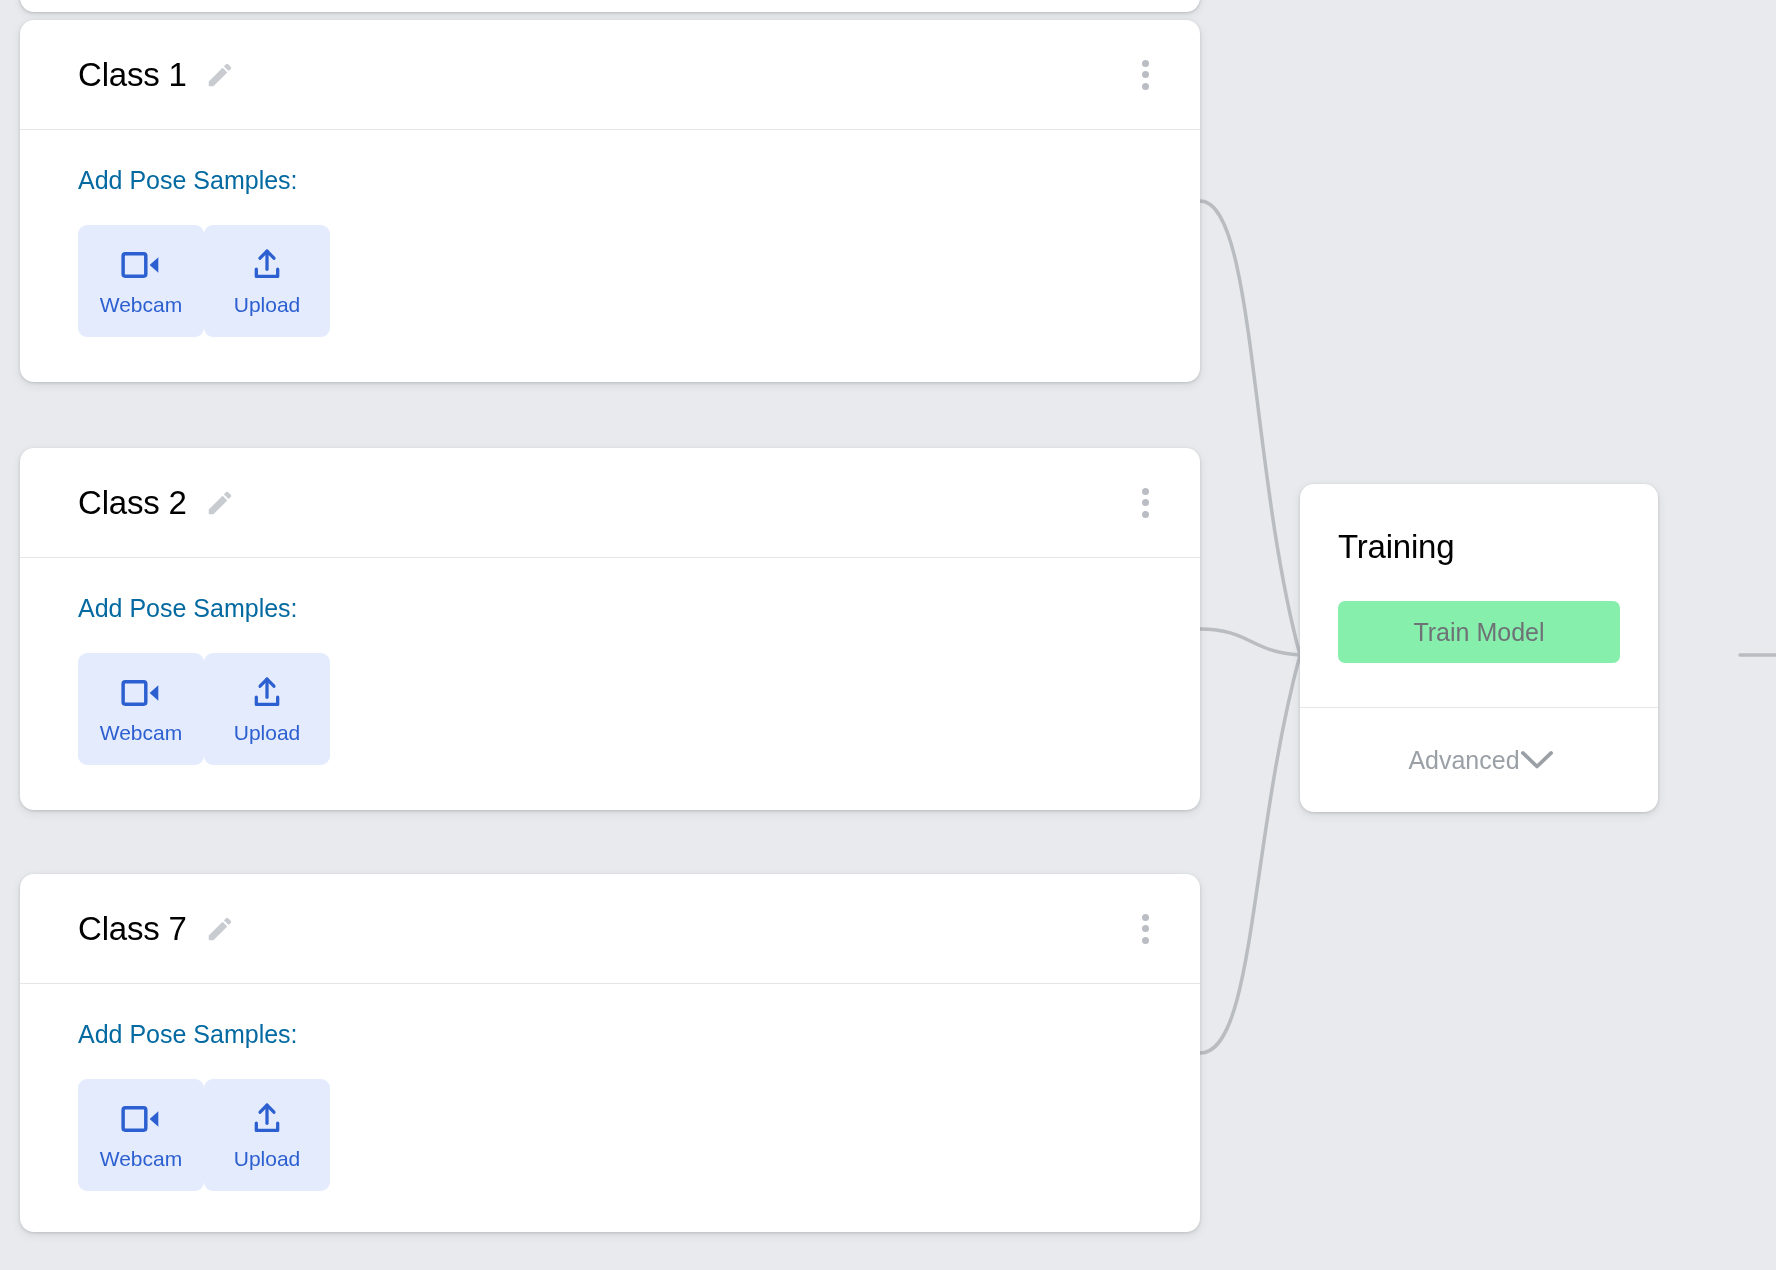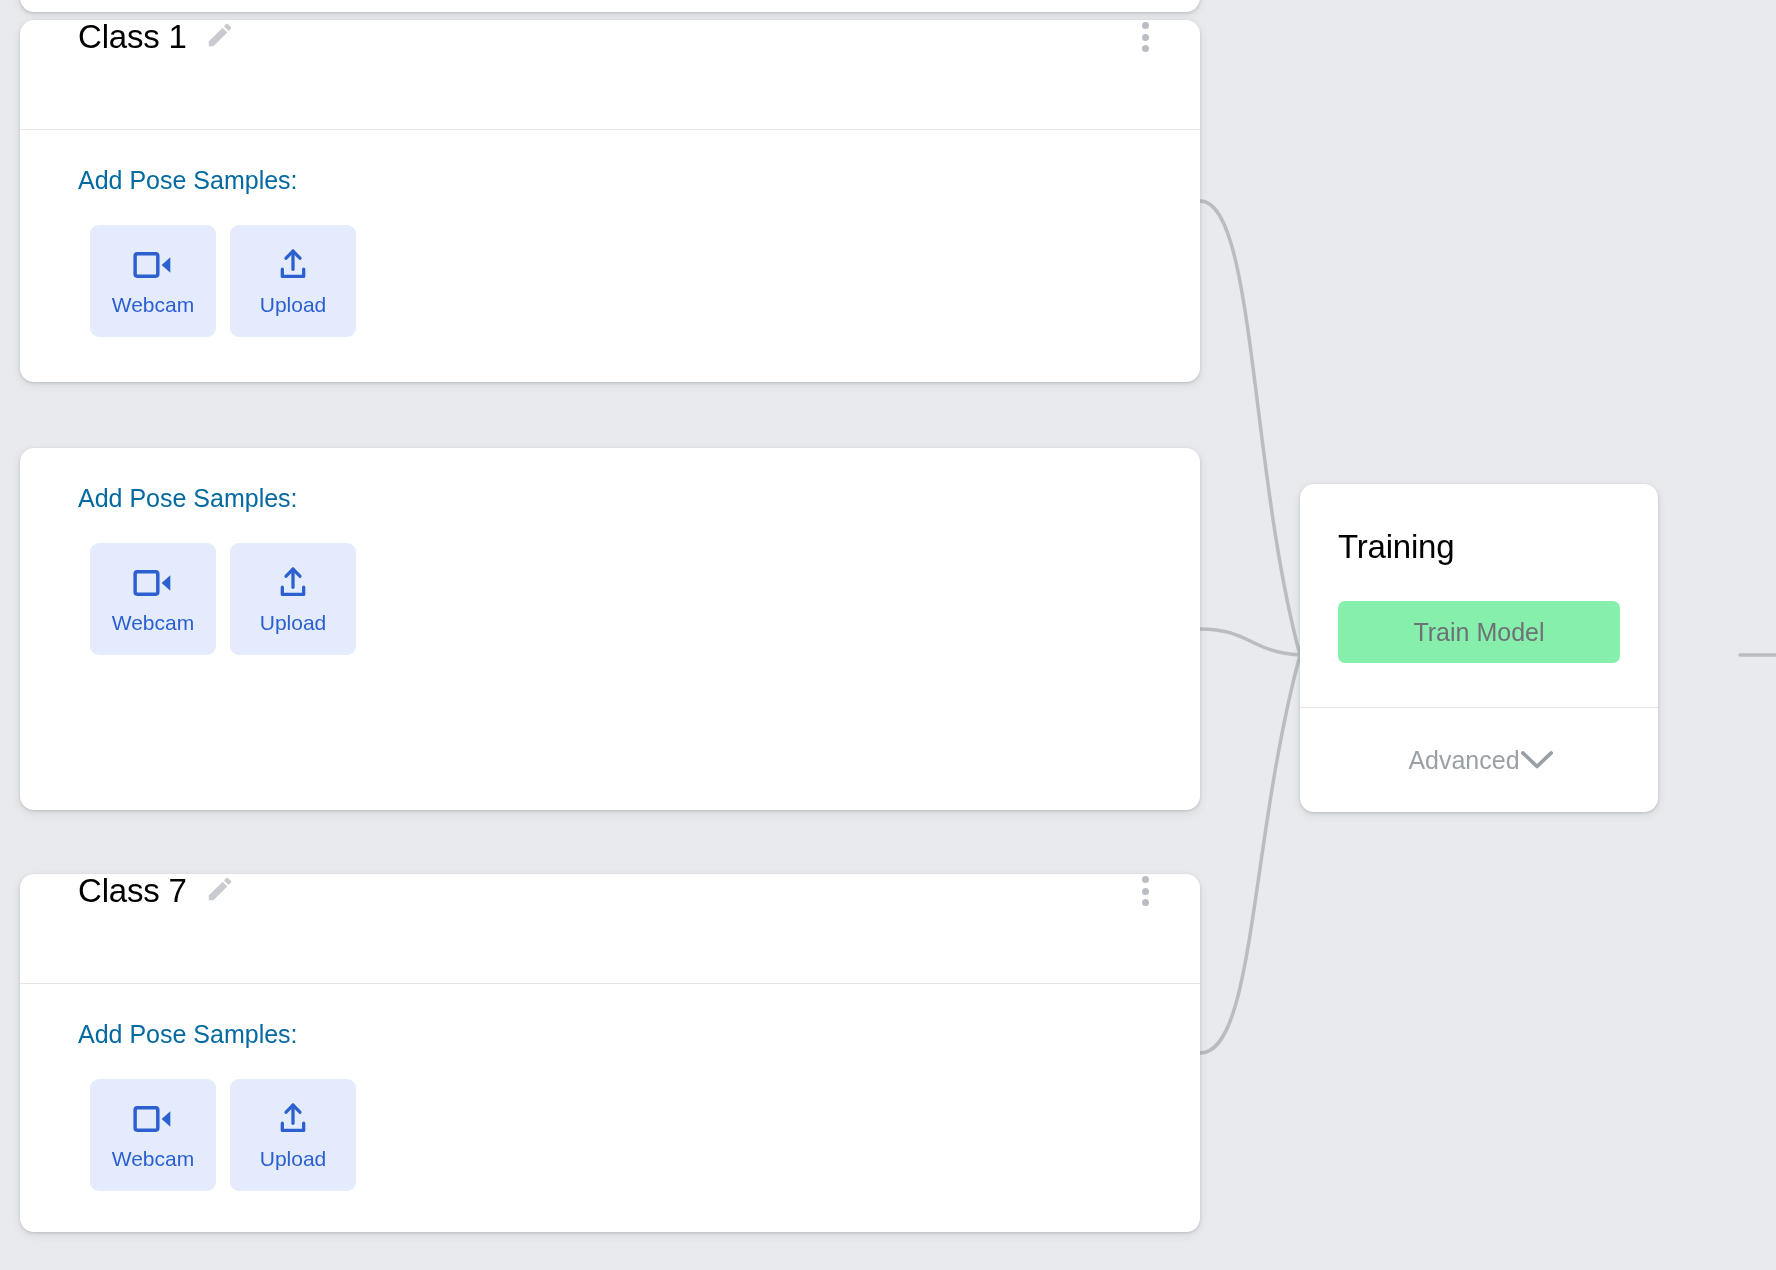--- a/index.html
+++ b/index.html
@@ -58,20 +58,21 @@
     box-sizing: border-box;
   }
   .card-1 { top: 20px;  height: 362px; }
   .card-2 { top: 448px; height: 362px; }
   .card-3 { top: 874px; height: 358px; }
 
   .card-head {
     height: 110px;
     border-bottom: 1px solid #e4e6e9;
     display: flex;
+    align-items: center;
     padding: 0 34px 0 58px;
     box-sizing: border-box;
   }
   .card-title {
     font-size: 33px;
     color: #000000;
     letter-spacing: -0.2px;
     line-height: 1;
   }
   .pencil-icon {
@@ -106,22 +107,20 @@
     padding: 38px 58px 0 58px;
   }
   .samples-label {
     font-size: 25px;
     color: #0369a1;
     line-height: 1;
     margin-bottom: 32px;
   }
   .sample-buttons {
     display: flex;
-    gap: 14px;
-    margin-left: 12px;
   }
   .sample-btn {
     width: 126px;
     height: 112px;
     background: #e3ebfd;
     border: none;
     border-radius: 9px;
     display: flex;
     flex-direction: column;
     align-items: center;
@@ -245,20 +244,33 @@
             <path d="M9.3 8.4 L15 2.5 L20.7 8.4" stroke="#2c5fd0" stroke-width="2.7" stroke-linecap="round" stroke-linejoin="round" fill="none"></path>
             <path d="M6.2 17.4 L6.2 23.4 L23.8 23.4 L23.8 17.4" stroke="#2c5fd0" stroke-width="2.7" stroke-linecap="round" stroke-linejoin="round" fill="none"></path>
           </svg>
           <span class="btn-label">Upload</span>
         </button>
       </div>
     </div>
   </section>
 
   <section class="class-card card-2">
+    <div class="card-head">
+      <div class="card-title">Class 2</div>
+      <svg class="pencil-icon" viewBox="0 0 24 24" aria-hidden="true">
+        <path d="M3 17.25V21h3.75L17.81 9.94l-3.75-3.75L3 17.25z" fill="#c8cbd0"></path>
+        <path d="M20.71 7.04a1 1 0 0 0 0-1.41l-2.34-2.34a1 1 0 0 0-1.41 0l-1.83 1.83 3.75 3.75 1.83-1.83z" fill="#c8cbd0"></path>
+      </svg>
+      <div class="head-spacer"></div>
+      <div class="kebab-icon">
+        <span></span>
+          <span></span>
+          <span></span>
+      </div>
+    </div>
     <div class="card-body">
       <div class="samples-label">Add Pose Samples:</div>
       <div class="sample-buttons">
         <button class="sample-btn">
           <svg class="glyph" viewBox="0 0 30 22" aria-hidden="true">
             <rect x="1.6" y="2.6" width="17" height="16.8" rx="1.6" fill="none" stroke="#2c5fd0" stroke-width="2.6"></rect>
             <path d="M21.5 11L28 5.2v11.6L21.5 11z" fill="#2c5fd0"></path>
           </svg>
           <span class="btn-label">Webcam</span>
         </button>

